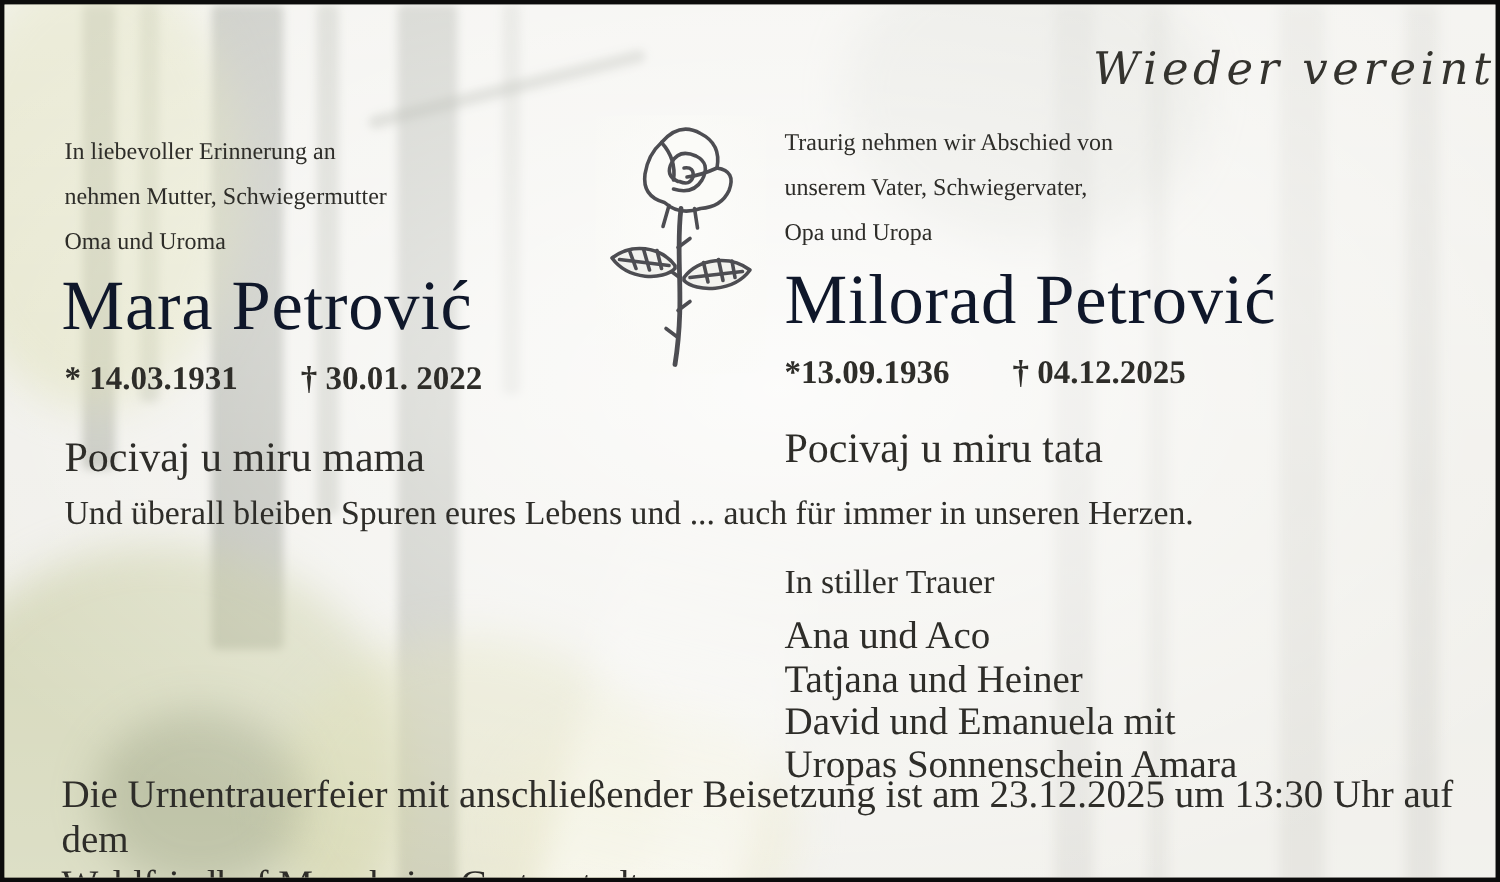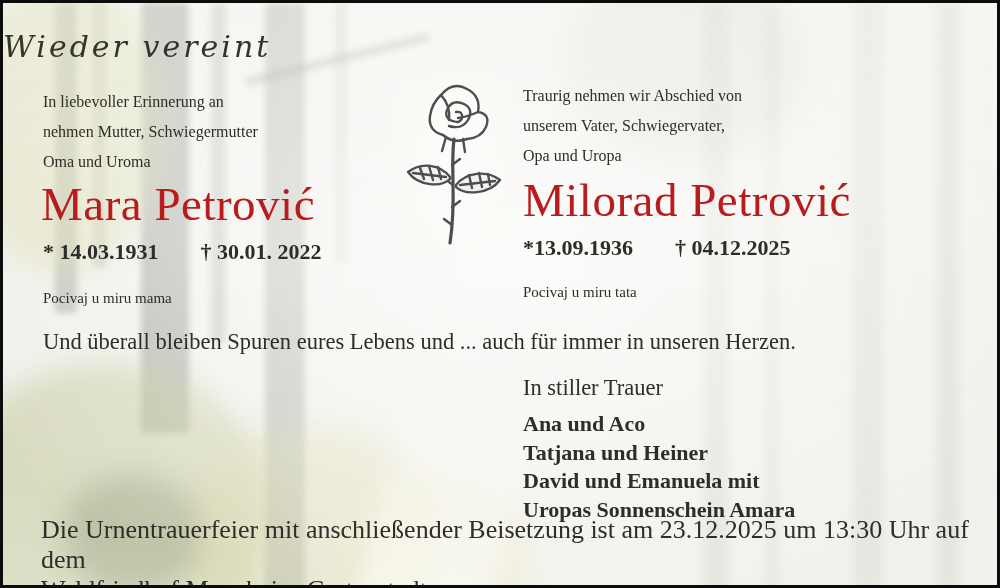--- a/index.html
+++ b/index.html
@@ -35,40 +35,40 @@
   .b6{left:560px;top:-40px;width:240px;height:200px;background:rgba(160,162,148,.22);}
   .ray{position:absolute;left:380px;top:340px;width:130px;height:320px;
     background:linear-gradient(180deg,rgba(255,255,255,.0),rgba(255,255,250,.7));
     transform:rotate(14deg);filter:blur(10px);}
   .wash{position:absolute;inset:0;
     background:
       radial-gradient(ellipse 620px 360px at 52% 44%, rgba(255,255,255,.78), rgba(255,255,255,.25) 70%, rgba(255,255,255,0)),
       linear-gradient(180deg, rgba(255,255,255,.45), rgba(255,255,255,.15) 55%, rgba(255,255,255,.3));}
   
   .content{position:absolute;inset:0;}
-  .title{position:absolute;left:0;top:26px;width:100%;text-align:left;
+  .title{position:absolute;left:0;top:26px;width:100%;text-align:right;
     font-family:"DejaVu Serif","Liberation Serif",serif;font-style:italic;
     font-size:30px;letter-spacing:3px;color:#34332e;}
   .intro{font-size:16px;line-height:30px;}
   .intro-left{position:absolute;left:40px;top:84px;width:400px;}
   .intro-right{position:absolute;left:520px;top:78px;width:430px;}
-  .name{position:absolute;font-size:47px;letter-spacing:.5px;color:#b91c1c;white-space:nowrap;}
+  .name{position:absolute;font-size:47px;letter-spacing:.5px;color:#0f172a;white-space:nowrap;}
   .name-left{left:38px;top:174px;}
   .name-right{left:520px;top:170px;}
   .dates{position:absolute;font-size:22px;font-weight:bold;white-space:nowrap;}
   .dates-left{left:40px;top:236px;}
   .dates-right{left:520px;top:232px;}
   .dates .death{margin-left:42px;}
-  .farewell{position:absolute;font-size:15px;}
+  .farewell{position:absolute;font-size:28px;}
   .farewell-left{left:40px;top:287px;}
   .farewell-right{left:520px;top:281px;}
   .midline{position:absolute;left:40px;top:326px;width:930px;font-size:22.5px;}
   .mourn-head{position:absolute;left:520px;top:372px;font-size:22.5px;}
-  .mourn-names{position:absolute;left:520px;top:407px;font-size:22px;
-    font-weight:bold;line-height:28.5px;}
+  .mourn-names{position:absolute;left:520px;top:407px;font-size:26px;
+    font-weight:normal;line-height:28.5px;}
   .funeral{position:absolute;left:38px;top:512px;width:940px;
     font-size:26px;line-height:30px;white-space:pre-line;}
   
   .rose-wrap{position:absolute;left:394px;top:74px;width:114px;height:172px;
     background:radial-gradient(ellipse at 50% 45%, rgba(252,252,250,.95), rgba(250,250,246,.4) 75%, rgba(250,250,246,0));}
   .rose-wrap svg{position:absolute;left:2px;top:2px;}
 </style>
 </head>
 <body>
 

